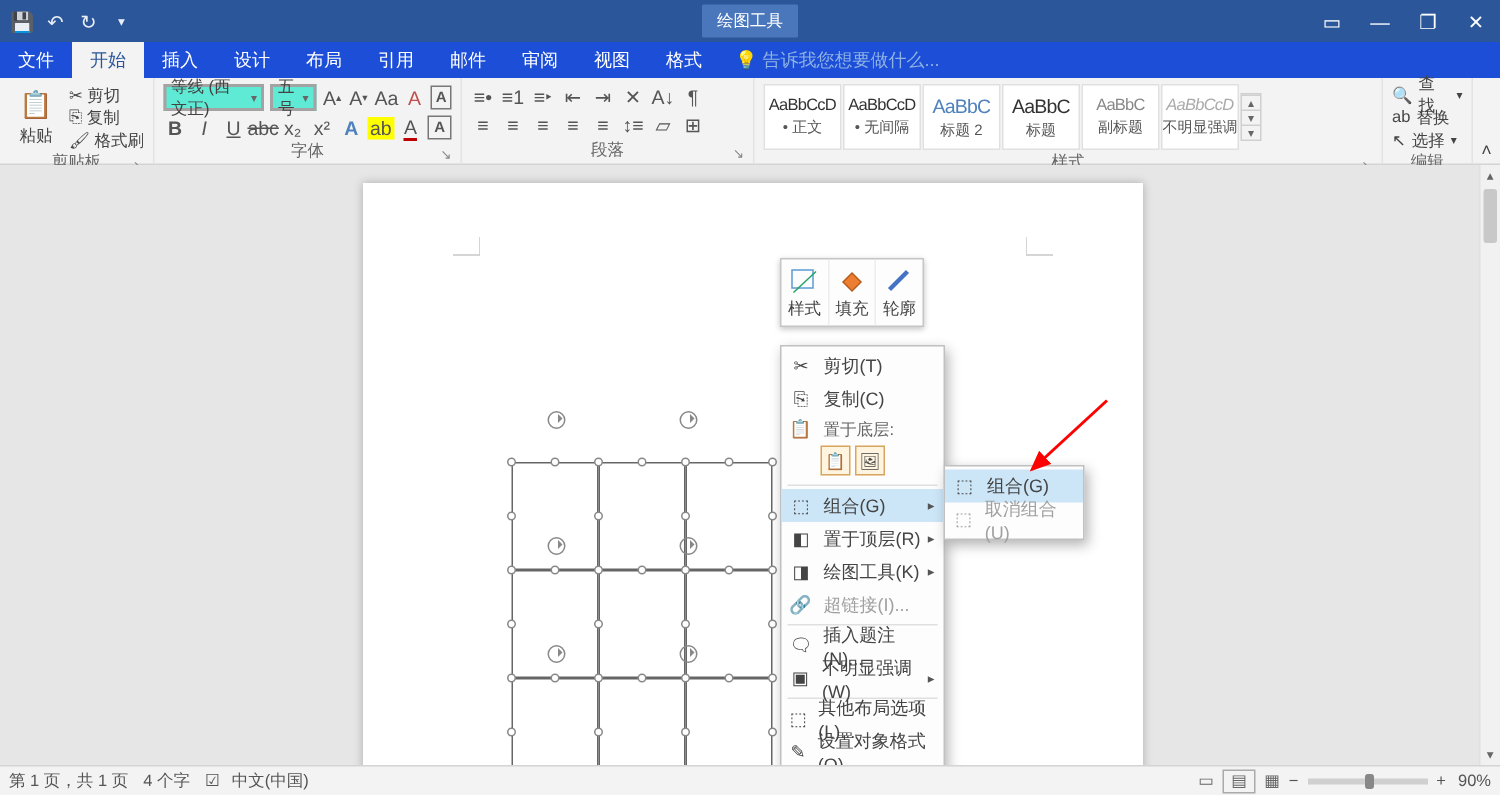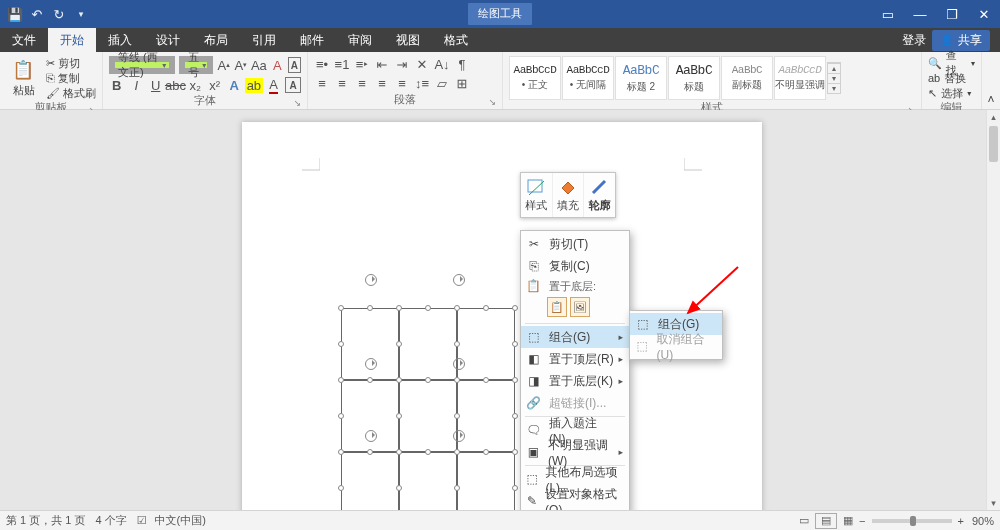--- a/index.html
+++ b/index.html
@@ -10,68 +10,68 @@
   .qat { display: flex; align-items: center; gap: 4px; padding: 0 6px; }
   .qat .icon { width: 18px; height: 18px; display: flex; align-items: center; justify-content: center; font-size: 13px; opacity: .9; }
   .title-center { position: absolute; left: 0; right: 0; text-align: center; pointer-events: none; }
   .title-group { display: inline-flex; gap: 12px; align-items: center; pointer-events: auto; }
   .tooltab { background: #4a76bc; padding: 3px 10px 4px; border-radius: 1px; font-size: 11px; }
   .title-text { font-size: 12px; }
   .win-controls { margin-left: auto; display: flex; }
   .win-controls div { width: 32px; height: 28px; display: flex; align-items: center; justify-content: center; font-size: 13px; }
 
   
-  .tabstrip { height: 24px; background: #404040; color: #fff; display: flex; align-items: stretch; }
+  .tabstrip { height: 24px; background: #1d4ed8; color: #fff; display: flex; align-items: stretch; }
   .tabstrip .tab { padding: 4px 12px 4px; font-size: 12px; cursor: pointer; }
   .tabstrip .tab.active { background: #f3f3f3; color: #2b579a; }
   .tabstrip .tab.ctx { color: #fff; }
   .tabstrip .tellme { color: #8db2e3; padding: 4px 10px; font-size: 12px; }
   .tabstrip .right { margin-left: auto; display: flex; align-items: center; gap: 6px; padding-right: 10px; }
   .share-btn { background: #3c69af; border-radius: 2px; padding: 2px 8px; display: flex; align-items: center; gap: 4px; font-size: 12px; }
 
   
   .ribbon { background: #f3f3f3; border-bottom: 1px solid #d4d4d4; display: flex; align-items: stretch; height: 58px; box-shadow: 0 1px 2px rgba(0,0,0,.1); }
   .group { border-right: 1px solid #e3e3e3; padding: 4px 6px 2px; display: flex; flex-direction: column; justify-content: space-between; position: relative; }
   .group-content { flex: 1; display: flex; gap: 4px; align-items: stretch; }
   .group-label { text-align: center; font-size: 11px; color: #666; position: relative; }
   .group-label .launcher { position: absolute; right: 0; bottom: 0; font-size: 9px; color: #888; }
 
   .bigbtn { display: flex; flex-direction: column; align-items: center; justify-content: center; width: 36px; font-size: 11px; gap: 2px; }
   .bigbtn .ico { width: 22px; height: 22px; display: flex; align-items: center; justify-content: center; font-size: 18px; }
   .smallstack { display: flex; flex-direction: column; justify-content: space-around; font-size: 11px; gap: 1px; }
   .smallstack div { display: flex; align-items: center; gap: 3px; height: 14px; }
-  .combo { height: 18px; border: 6px solid #a3a3a3; background: #bef264; font-size: 11px; display: inline-flex; align-items: center; padding: 0 3px; }
+  .combo { height: 18px; border: 2px solid #a3a3a3; background: #5eead4; font-size: 11px; display: inline-flex; align-items: center; padding: 0 3px; }
   .combo span.arrow { font-size: 8px; color: #666; padding-left: 3px; }
   .iconrow { display: flex; gap: 4px; align-items: center; }
   .iconrow .m { width: 16px; height: 16px; display: flex; align-items: center; justify-content: center; font-size: 13px; color: #555; position: relative; }
   .iconrow .m.box { border: 1px solid #777; font-size: 10px; font-weight: bold; }
 
   .style-gal { display: flex; gap: 1px; align-items: center; }
   .style-item { width: 52px; height: 44px; border: 1px solid #e0e0e0; background: #fff; display: flex; flex-direction: column; align-items: center; justify-content: center; font-size: 10px; color: #555; gap: 2px; }
-  .style-item .prev { font-size: 11px; color: #333; letter-spacing: -.5px; font-family: Liberation Mono, monospace; }
+  .style-item .prev { font-size: 11px; color: #333; letter-spacing: -.5px; }
   .style-item.big .prev { font-size: 17px; font-weight: 300; }
   .gal-ctrl { width: 14px; display: flex; flex-direction: column; border: 1px solid #d0d0d0; }
   .gal-ctrl div { flex: 1; display: flex; align-items: center; justify-content: center; font-size: 8px; color: #666; border-top: 1px solid #d0d0d0; }
 
   .edit-group .smallstack div { font-size: 11px; gap: 4px; }
 
   
   .doc-area { position: absolute; top: 110px; left: 0; right: 14px; bottom: 20px; overflow: hidden; background: #e6e6e6; }
   .page { position: absolute; left: 242px; top: 12px; width: 520px; height: 730px; background: #fff; box-shadow: 0 0 6px rgba(0,0,0,.25); }
 
   .shape-grid { position: absolute; left: 341px; top: 198px; width: 174px; height: 216px; }
   .cell { position: absolute; border: 1px solid #666; background: transparent; }
   .handle { position: absolute; width: 6px; height: 6px; border: 1px solid #888; background: #fff; border-radius: 50%; }
   .rot { position: absolute; width: 12px; height: 12px; border: 1.5px solid #888; border-radius: 50%; background: transparent; }
   .rot::after { content: ''; position: absolute; right: -2px; top: 1px; border: 3px solid transparent; border-left-color: #888; }
 
   
   .mini-tb { position: absolute; left: 520px; top: 172px; width: 96px; height: 46px; background: #fdfdfd; border: 1px solid #c5c5c5; box-shadow: 0 1px 4px rgba(0,0,0,.25); display: flex; }
   .mini-tb .mbtn { flex: 1; display: flex; flex-direction: column; align-items: center; justify-content: center; font-size: 11px; gap: 2px; border-right: 1px solid #eee; }
-  .mini-tb .mbtn:last-child { border-right: none; font-weight: bold; }
+  .mini-tb .mbtn:last-child { border-right: none; }
   .mini-tb .mico { width: 20px; height: 18px; }
 
   
   .ctx-menu { position: absolute; background: #fdfdfd; border: 1px solid #c0c0c0; box-shadow: 2px 3px 8px rgba(0,0,0,.3); font-size: 12px; padding: 2px 0; }
   .ctx1 { left: 520px; top: 230px; width: 110px; }
   .ctx2 { left: 629px; top: 310px; width: 94px; }
   .ctx-menu .row { display: flex; align-items: center; height: 22px; padding: 0 6px 0 4px; gap: 6px; position: relative; }
   .ctx-menu .row.hl { background: #cde6f7; }
   .ctx-menu .row.disabled { color: #a0a0a0; }
   .ctx-menu .ic { width: 18px; height: 16px; display: flex; align-items: center; justify-content: center; font-size: 12px; }
@@ -123,27 +123,21 @@
   <div class="tab">文件</div>
   <div class="tab active">开始</div>
   <div class="tab">插入</div>
   <div class="tab">设计</div>
   <div class="tab">布局</div>
   <div class="tab">引用</div>
   <div class="tab">邮件</div>
   <div class="tab">审阅</div>
   <div class="tab">视图</div>
   <div class="tab ctx">格式</div>
-  <div class="right">
-    <span>登录</span>
-    <div class="share-btn">
-        <span style="font-size:11px">👤</span>
-        <span>共享</span>
-      </div>
-  </div>
+  <div class="tellme">💡 <span>告诉我您想要做什么...</span></div>
 </div>
 
 <div class="ribbon">
 
   <div class="group">
     <div class="group-content">
       <div class="bigbtn">
         <div class="ico">📋</div>
         <span>粘贴</span>
       </div>
@@ -411,21 +405,21 @@
       <span>组合(G)</span>
       <span class="arrow">▸</span>
     </div>
   <div class="row">
       <span class="ic">◧</span>
       <span>置于顶层(R)</span>
       <span class="arrow">▸</span>
     </div>
   <div class="row">
       <span class="ic">◨</span>
-      <span>置于底层(K)</span>
+      <span>绘图工具(K)</span>
       <span class="arrow">▸</span>
     </div>
   <div class="row disabled">
       <span class="ic">🔗</span>
       <span>超链接(I)...</span>
     </div>
   <div class="sep"></div>
   <div class="row">
       <span class="ic">🗨</span>
       <span>插入题注(N)...</span>

